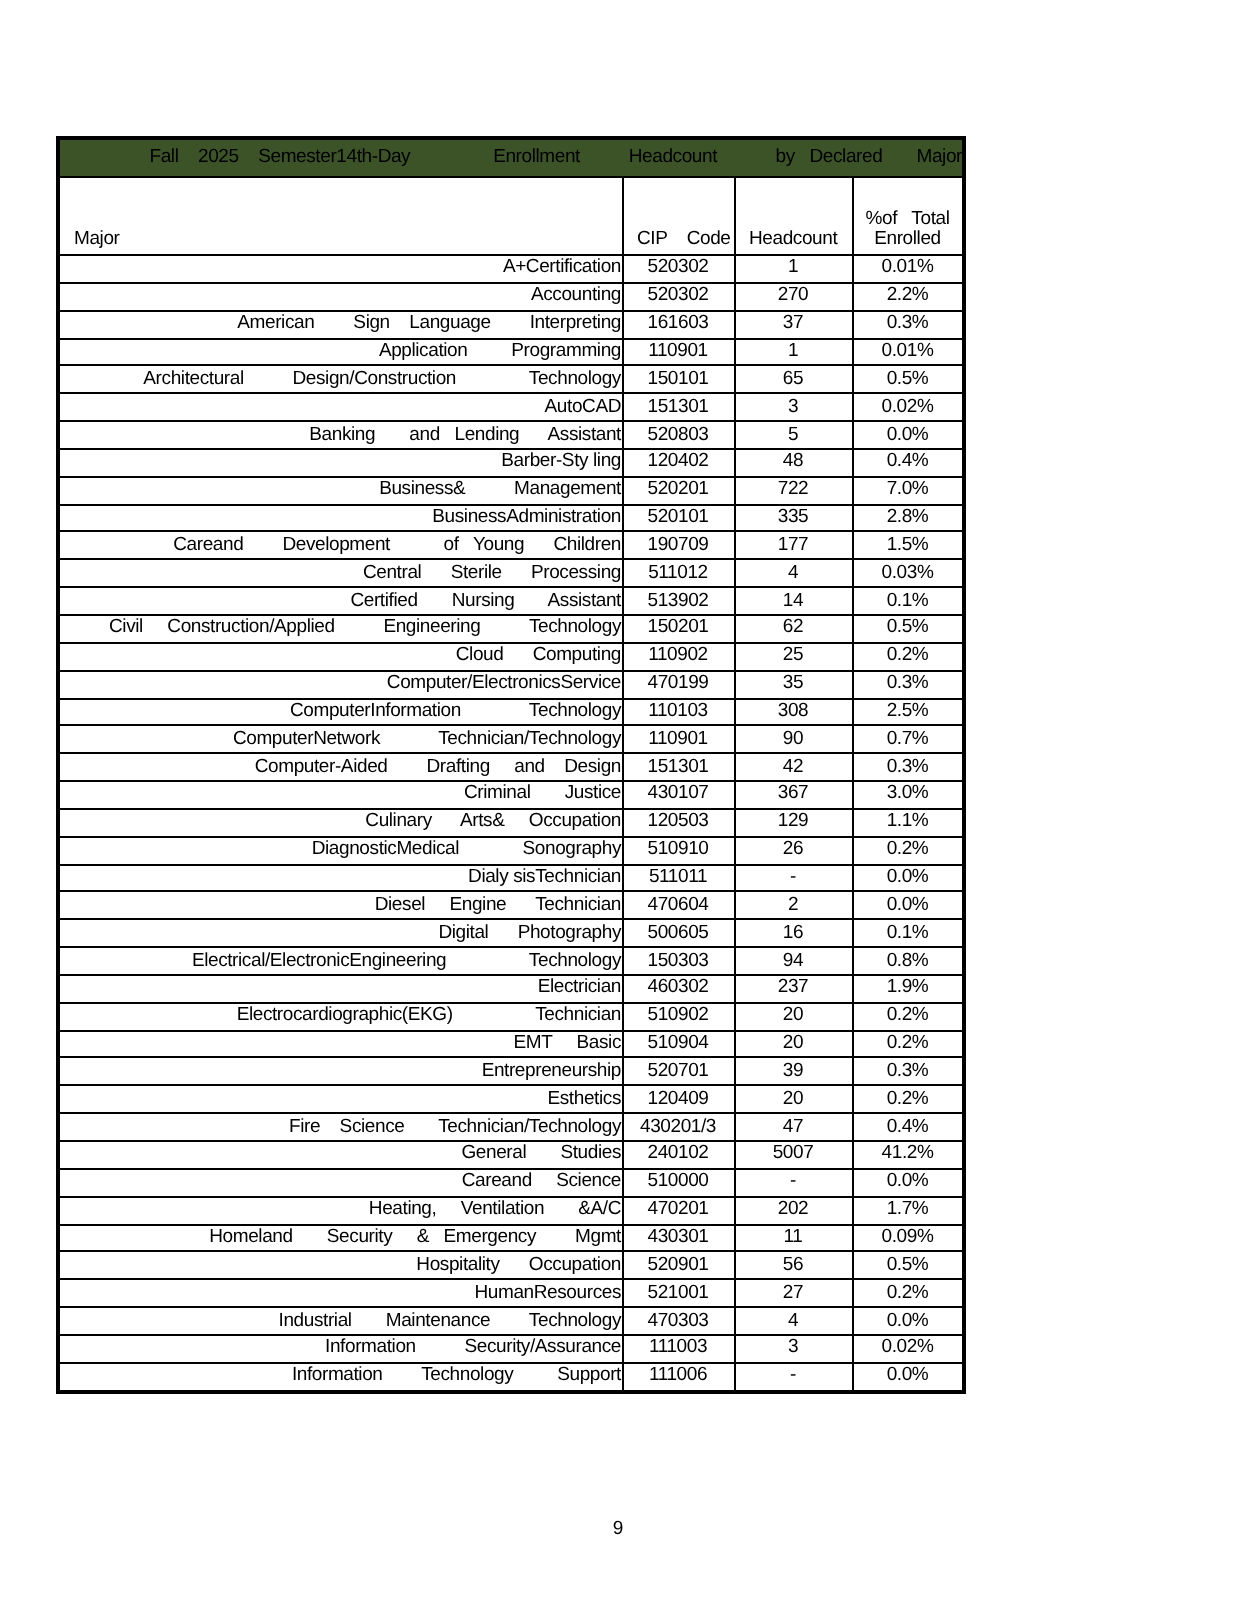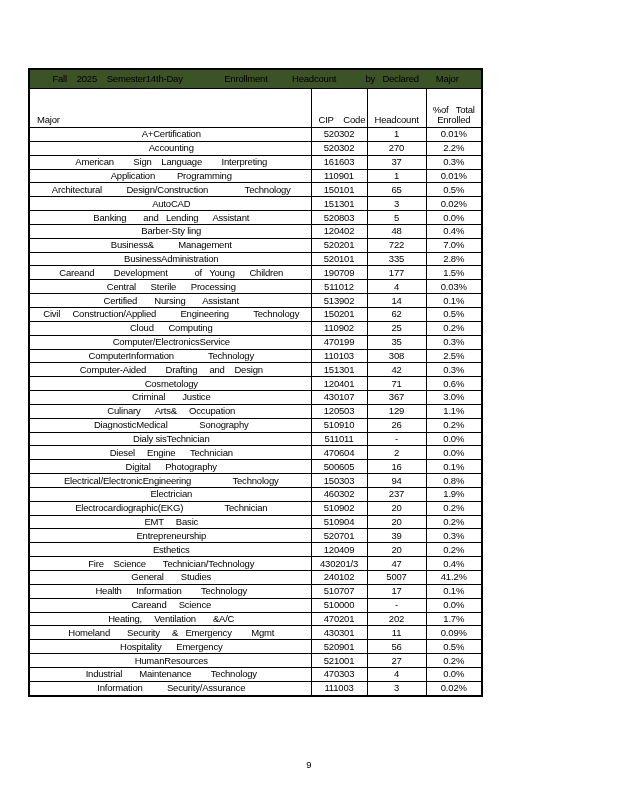--- a/index.html
+++ b/index.html
@@ -38,21 +38,21 @@
     letter-spacing: -0.2px;
     line-height: 1.05;
     padding: 0;
     overflow: hidden;
     color: #000;
   }
   th.banner {
     background: var(--banner-bg, #3c5227);
     color: #fff;
     font-weight: bold;
-    text-align: center;
+    text-align: right;
     white-space: pre;
     height: 18px;
     padding: 1px 0 1px 3px;
     vertical-align: middle;
     margin-top: 30px;
   }
   tr.colhead th {
     background: #fff;
     height: 35px;
     vertical-align: bottom;
@@ -62,21 +62,21 @@
   }
   tr.colhead th.c-pct {
     text-align: center;
     padding-left: 0;
   }
   tbody td {
     height: 12.85px;
     background: #fff;
   }
   tbody td.major {
-    text-align: center;
+    text-align: right;
     padding-left: 2px;
     white-space: pre;
   }
   tbody td.num {
     text-align: center;
   }
   .pageno {
     position: absolute;
     top: 759px;
     left: 0;
@@ -206,32 +206,32 @@
             <td class="num">35</td>
             <td class="num">0.3%</td>
           </tr>
           <tr>
             <td class="major">ComputerInformation              Technology</td>
             <td class="num">110103</td>
             <td class="num">308</td>
             <td class="num">2.5%</td>
           </tr>
           <tr>
+            <td class="major">ComputerNetwork            Technician/Technology</td>
+            <td class="num">110901</td>
+            <td class="num">90</td>
+            <td class="num">0.7%</td>
+          </tr>
+          <tr>
             <td class="major">Computer-Aided        Drafting     and    Design</td>
             <td class="num">151301</td>
             <td class="num">42</td>
             <td class="num">0.3%</td>
           </tr>
           <tr>
-            <td class="major">Cosmetology</td>
-            <td class="num">120401</td>
-            <td class="num">71</td>
-            <td class="num">0.6%</td>
-          </tr>
-          <tr>
             <td class="major">Criminal       Justice</td>
             <td class="num">430107</td>
             <td class="num">367</td>
             <td class="num">3.0%</td>
           </tr>
           <tr>
             <td class="major">Culinary      Arts&amp;     Occupation</td>
             <td class="num">120503</td>
             <td class="num">129</td>
             <td class="num">1.1%</td>
@@ -302,45 +302,39 @@
             <td class="num">47</td>
             <td class="num">0.4%</td>
           </tr>
           <tr>
             <td class="major">General       Studies</td>
             <td class="num">240102</td>
             <td class="num">5007</td>
             <td class="num">41.2%</td>
           </tr>
           <tr>
-            <td class="major">Health      Information        Technology</td>
-            <td class="num">510707</td>
-            <td class="num">17</td>
-            <td class="num">0.1%</td>
-          </tr>
-          <tr>
             <td class="major">Careand     Science</td>
             <td class="num">510000</td>
             <td class="num">-</td>
             <td class="num">0.0%</td>
           </tr>
           <tr>
             <td class="major">Heating,     Ventilation       &amp;A/C</td>
             <td class="num">470201</td>
             <td class="num">202</td>
             <td class="num">1.7%</td>
           </tr>
           <tr>
             <td class="major">Homeland       Security     &amp;   Emergency        Mgmt</td>
             <td class="num">430301</td>
             <td class="num">11</td>
             <td class="num">0.09%</td>
           </tr>
           <tr>
-            <td class="major">Hospitality      Emergency</td>
+            <td class="major">Hospitality      Occupation</td>
             <td class="num">520901</td>
             <td class="num">56</td>
             <td class="num">0.5%</td>
           </tr>
           <tr>
             <td class="major">HumanResources</td>
             <td class="num">521001</td>
             <td class="num">27</td>
             <td class="num">0.2%</td>
           </tr>
@@ -348,18 +342,24 @@
             <td class="major">Industrial       Maintenance        Technology</td>
             <td class="num">470303</td>
             <td class="num">4</td>
             <td class="num">0.0%</td>
           </tr>
           <tr>
             <td class="major">Information          Security/Assurance</td>
             <td class="num">111003</td>
             <td class="num">3</td>
             <td class="num">0.02%</td>
+          </tr>
+          <tr>
+            <td class="major">Information        Technology         Support</td>
+            <td class="num">111006</td>
+            <td class="num">-</td>
+            <td class="num">0.0%</td>
           </tr>
         </tbody>
     </table>
   </div>
   <div class="pageno">9</div>
 </div>
 
 </body></html>

